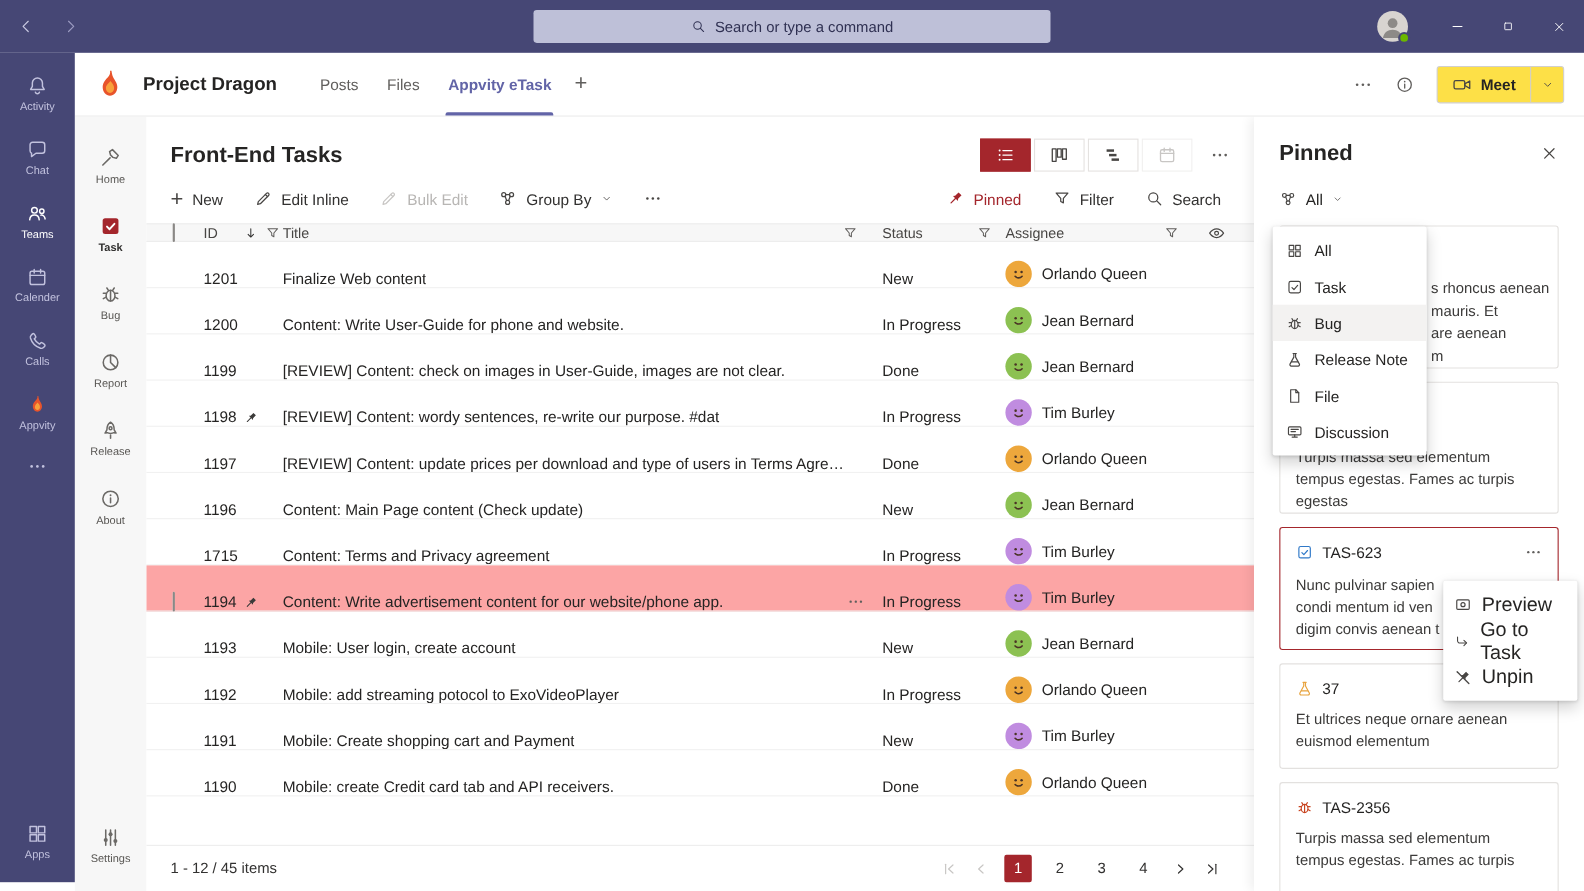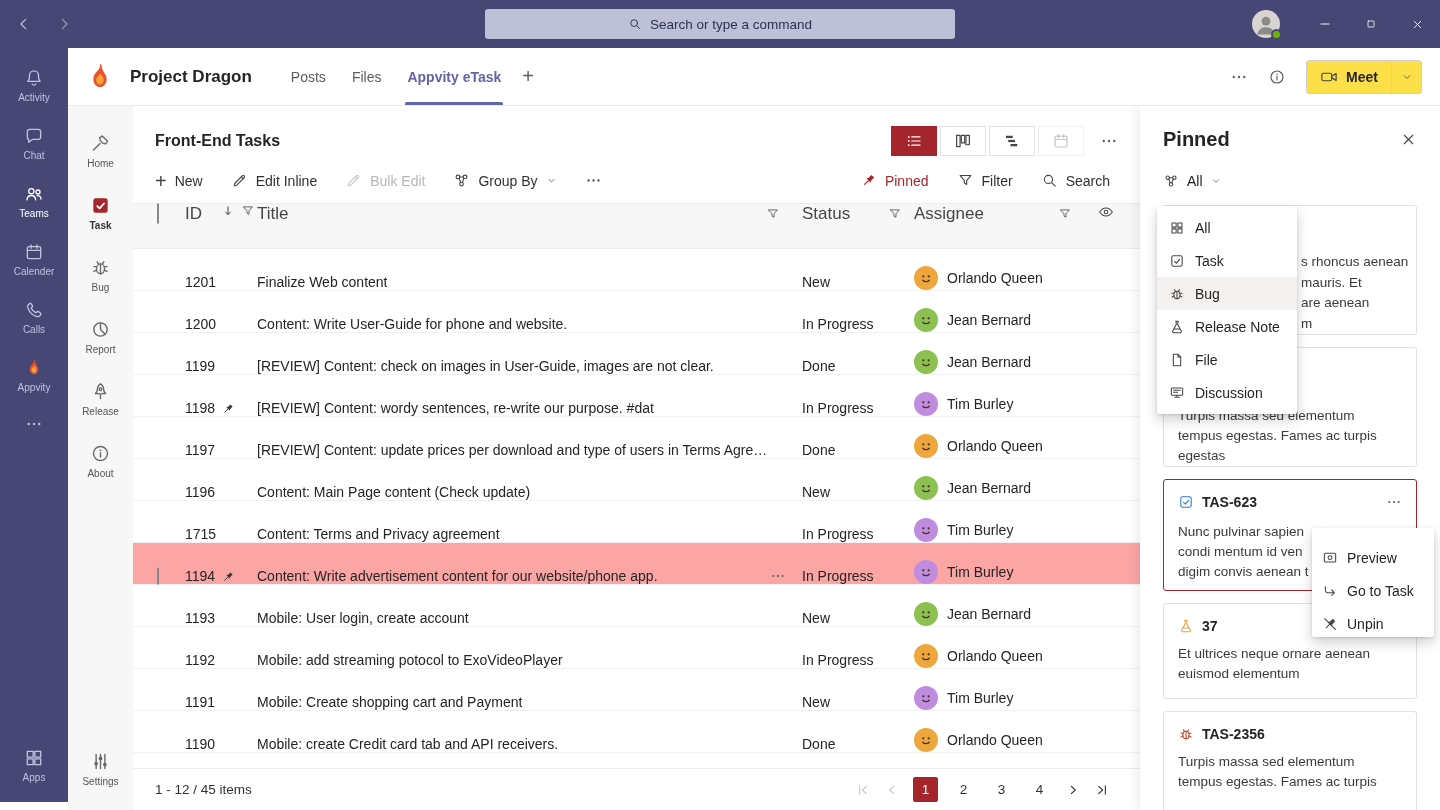--- a/index.html
+++ b/index.html
@@ -49,42 +49,42 @@
   #app-rail{position:absolute;left:68px;top:106px;bottom:0;width:65px;background:#f7f7f7;display:flex;flex-direction:column;align-items:stretch;padding-top:14px;z-index:20}
   .a-item{height:62px;display:flex;flex-direction:column;align-items:center;justify-content:center;gap:4px;color:#585653;font-size:10px}
   .a-item .ic{width:21px;height:21px;color:#6b6966}
   .a-item.active{color:#323130;font-weight:700}
   .a-item.active .ic{color:#a4262c}
   .a-bottom{margin-top:auto;margin-bottom:10px}
 
   
   #main{position:absolute;left:133px;top:106px;width:1007px;bottom:0;background:#fff}
   .page-row{display:flex;align-items:center;padding:20px 22px 0 22px}
-  .page-title{font-size:16px;font-weight:600}
+  .page-title{font-size:20px;font-weight:600}
   .views{margin-left:auto;display:flex;gap:3px}
   .vbtn{width:46px;height:30px;display:flex;align-items:center;justify-content:center;border:1px solid #e4e2e0;background:#fff;color:#484644}
   .vbtn .ic{width:18px;height:18px}
   .vbtn.active{background:#a4262c;border-color:#a4262c;color:#fff}
   .vbtn.disabled{color:#c8c6c4;border-color:#f1f0ef}
   .views-more{margin-left:16px;color:#605e5c}
   .views-more .ic{width:18px;height:18px}
 
   .toolbar{display:flex;align-items:center;margin-top:16px;padding:0 22px;font-size:14px;color:#323130}
   .tbtn{display:flex;align-items:center;gap:8px;margin-right:28px;white-space:nowrap}
   .tbtn .ic{width:17px;height:17px;color:#484644}
   .tbtn .chev{width:11px;height:11px;color:#484644}
   .tbtn.disabled{color:#b8b6b4}
   .tbtn.disabled .ic{color:#c8c6c4}
   .plus-glyph{font-size:20px;line-height:16px;color:#484644;font-weight:400}
   .tb-right-group{margin-left:auto;display:flex;align-items:center}
   .tbtn.accent{color:#a4262c}
   .tbtn.accent .ic{color:#a4262c}
   .tbtn:last-child{margin-right:8px}
 
-  .thead{margin-top:14px;height:46px;background:#f7f7f7;border-top:1px solid #ededed;border-bottom:1px solid #ededed;display:flex;align-items:flex-start;padding:0 26px 0 24px;font-size:17px;color:#484644}
+  .thead{margin-top:14px;height:17px;background:#f7f7f7;border-top:1px solid #ededed;border-bottom:1px solid #ededed;display:flex;align-items:center;padding:0 26px 0 24px;font-size:13px;color:#484644}
   .trow{height:42px;border-bottom:1px solid #f1f1f1;display:flex;align-items:flex-end;padding:0 26px 0 24px;font-size:14px;color:#252423}
   .trow.hl{background:#fca5a5}
   .c-cb{width:28px;flex:none}
   .c-id{width:36px;flex:none}
   .c-pin{width:36px;flex:none;display:flex;align-items:center;gap:6px}
   .c-title{flex:1;display:flex;align-items:center;min-width:0;padding-right:10px}
   .c-status{width:112px;flex:none;display:flex;align-items:center}
   .c-asg{width:170px;flex:none;display:flex;align-items:center;gap:9px}
   .c-eye{width:30px;flex:none;display:flex;justify-content:flex-end;color:#484644}
   .c-eye .ic{width:16px;height:16px}
@@ -113,39 +113,39 @@
   .pp-head{display:flex;align-items:center;padding-top:22px}
   .pp-title{font-size:20px;font-weight:600}
   .pp-close{margin-left:auto;color:#484644}
   .pp-close .ic{width:17px;height:17px}
   .pp-filter{margin-top:22px;display:flex;align-items:center;gap:8px;font-size:14px}
   .pp-filter .ic{width:16px;height:16px;color:#484644}
   .pp-filter .chev{width:10px;height:10px}
   .cards{margin-top:16px;display:flex;flex-direction:column;gap:12px}
   .card{position:relative;border:1px solid #e3e1df;border-radius:3px;background:#fff;padding:12px 14px;font-size:13.5px;color:#3b3a39;line-height:20px;overflow:hidden}
   .card.selected{border-color:#a4262c}
-  .card-head{display:flex;align-items:center;gap:8px;font-weight:700;font-size:14px;color:#252423}
+  .card-head{display:flex;align-items:center;gap:8px;font-weight:400;font-size:14px;color:#252423}
   .card-head .ic{width:16px;height:16px}
   .ic-task{color:#3079c8}.ic-rel{color:#e8a33d}.ic-bug{color:#c8431f}
   .card-more{margin-left:auto;color:#605e5c}
   .card-more .ic{width:16px;height:16px}
   .card-text{margin-top:8px;max-width:206px}
   .card-lines{margin-top:10px}
   .frag{position:absolute;left:137px;top:46px;white-space:nowrap}
   .frag div{height:20.5px}
   .c1{height:130px}.c2{height:120px}.c3{height:112px}.c4{height:96px}.c5{height:110px}
   .c2 .card-text{margin-top:46px}
 
   .menu-pop{position:absolute;background:#fff;border-radius:2px;box-shadow:0 6px 14px rgba(0,0,0,.18),0 1px 3px rgba(0,0,0,.12);padding:5px 0}
   #type-dropdown{left:17px;top:100px;width:140px;z-index:10}
   .dd-item{height:33px;display:flex;align-items:center;gap:10px;padding:0 12px;font-size:14px;color:#252423}
   .dd-item .ic{width:16px;height:16px;color:#484644}
   .dd-item.hl{background:#f3f2f1}
   #card-ctx{left:172px;top:422px;width:122px;z-index:12}
-  .cm-item{height:33px;display:flex;align-items:flex-end;gap:9px;padding:0 10px;font-size:14px;color:#252423}
+  .cm-item{height:33px;display:flex;align-items:center;gap:9px;padding:0 10px;font-size:18px;color:#252423}
   .cm-item .ic{width:16px;height:16px;color:#484644}
 </style>
 </head>
 <body>
 
 <svg width="0" height="0" style="position:absolute" aria-hidden="true">
   <defs>
     <symbol id="i-chevL" viewBox="0 0 24 24">
         <path d="M14.5 5 7.5 12l7 7"></path>
       </symbol>

